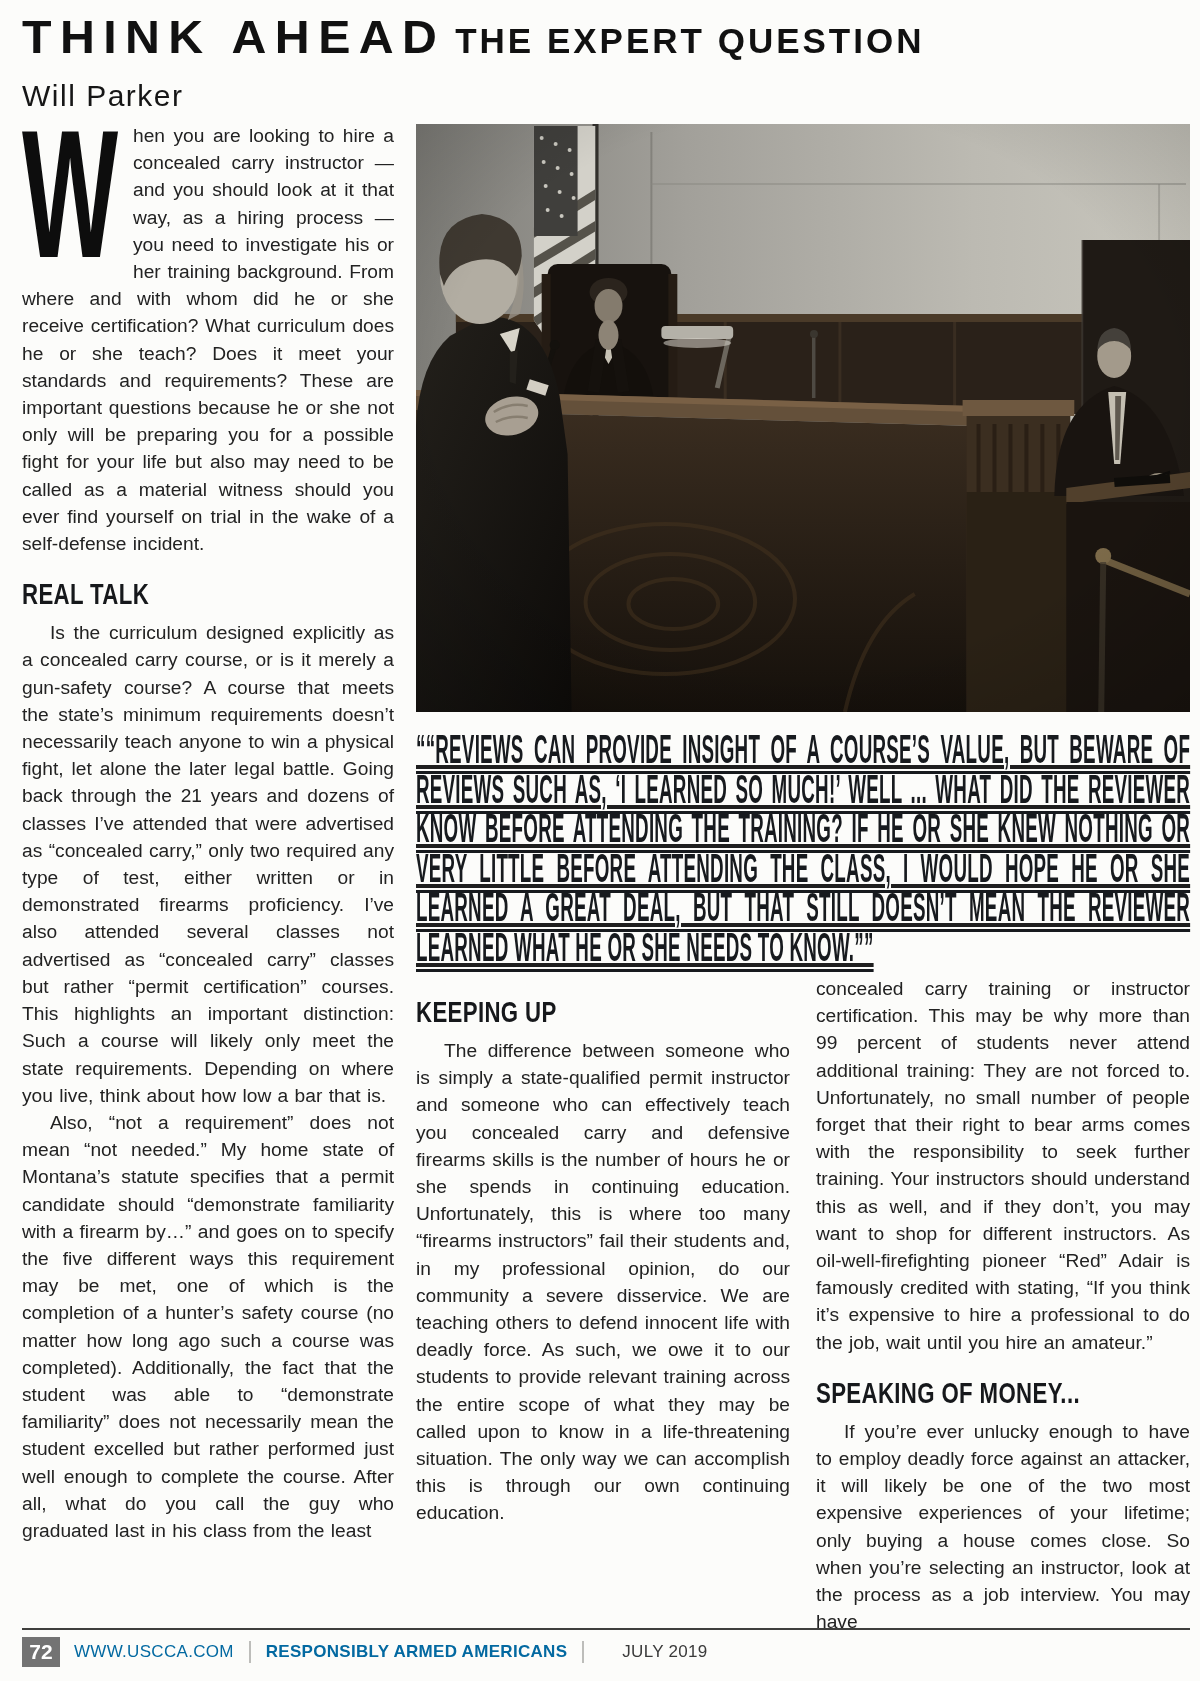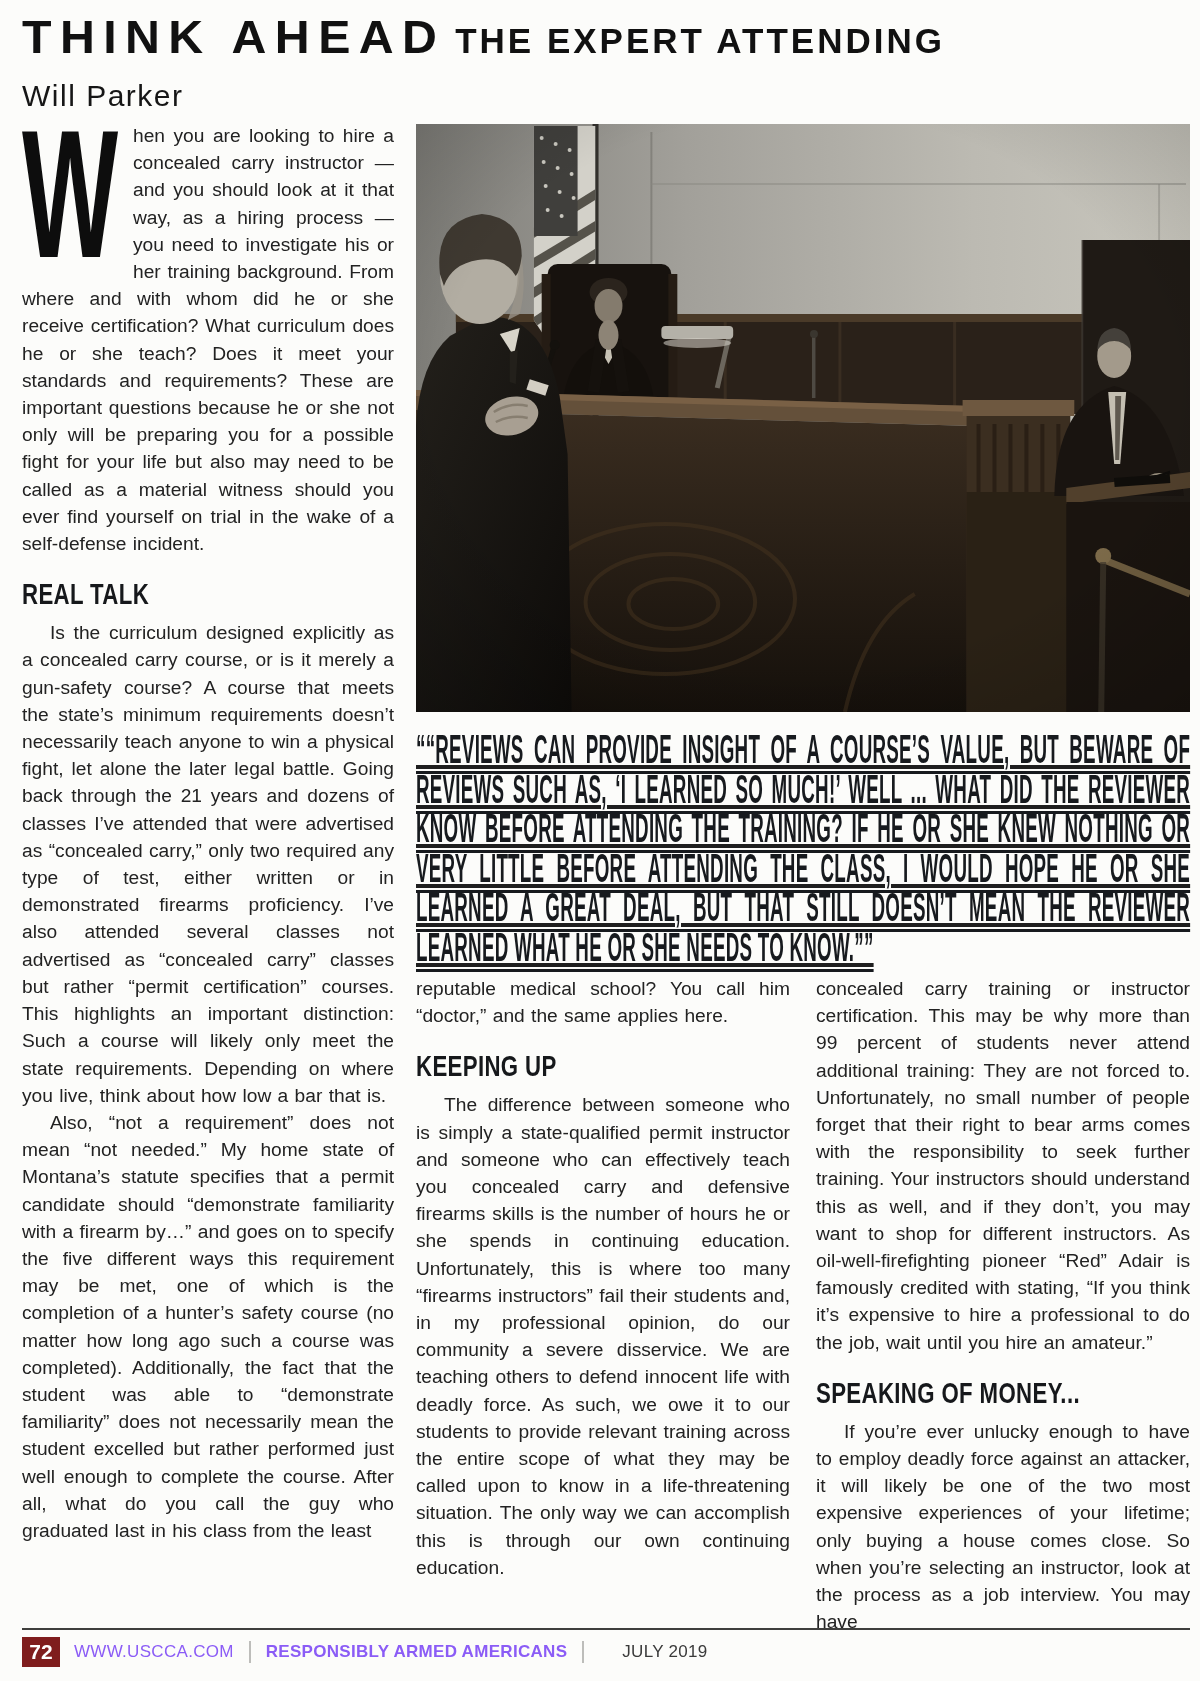--- a/index.html
+++ b/index.html
@@ -59,38 +59,38 @@
     font-size:40px; line-height:39.5px; font-weight:700; color:#171a1e;
     text-align:justify; letter-spacing:0.5px;
     text-decoration:underline; text-decoration-thickness:2.5px; text-underline-offset:8px;
   }
 
   
   .footer { position:absolute; left:22px; right:10px; bottom:0; padding-bottom:14px; }
   .footer-rule { border-top:2px solid #3f3f3d; margin-bottom:7px; }
   .footer-row { display:flex; align-items:center; height:30px; }
   .page-num {
-    width:38px; height:30px; background:#7f1d1d; color:#fff;
+    width:38px; height:30px; background:#737373; color:#fff;
     display:flex; align-items:center; justify-content:center;
     font-size:21px; font-weight:800; letter-spacing:0; margin-right:14px;
   }
-  .f-text { font-size:17px; letter-spacing:0.3px; color:#8b5cf6; white-space:nowrap; }
+  .f-text { font-size:17px; letter-spacing:0.3px; color:#0369a1; white-space:nowrap; }
   .f-tag  { font-weight:700; }
   .f-date { color:#3a3a3a;margin-left:23px; }
   .f-sep { width:2px; height:22px; background:#bdbdba; margin:0 15px; }
 </style>
 </head>
 <body>
 
 <div class="page">
 
   <header>
     <div class="title-row">
       <h1 class="title">THINK AHEAD</h1>
-      <div class="subtitle">THE EXPERT ATTENDING</div>
+      <div class="subtitle">THE EXPERT QUESTION</div>
     </div>
     <div class="byline">Will Parker</div>
   </header>
 
   <main class="content">
 
     <div class="col-left">
       <p class="body-text intro"><span class="dropcap">W</span><span>hen you are looking to hire a concealed carry instructor — and you should look at it that way, as a hiring process — you need to investigate his or her training background. From where and with whom did he or she receive certification? What curriculum does he or she teach? Does it meet your standards and requirements? These are important questions because he or she not only will be preparing you for a possible fight for your life but also may need to be called as a material witness should you ever find yourself on trial in the wake of a self-defense incident.</span></p>
       <h2 class="section-heading">REAL TALK</h2>
       <p class="body-text indent">Is the curriculum designed explicitly as a concealed carry course, or is it merely a gun-safety course? A course that meets the state’s minimum requirements doesn’t necessarily teach anyone to win a physical fight, let alone the later legal battle. Going back through the 21 years and dozens of classes I’ve attended that were advertised as “concealed carry,” only two required any type of test, either written or in demonstrated firearms proficiency. I’ve also attended several classes not advertised as “concealed carry” classes but rather “permit certification” courses. This highlights an important distinction: Such a course will likely only meet the state requirements. Depending on where you live, think about how low a bar that is.</p>
@@ -263,21 +263,20 @@
           <rect width="776" height="588" fill="url(#vig)"></rect>
         </svg>
       </div>
 
       <div class="pull-quote-wrap">
         <div class="pull-quote">““REVIEWS CAN PROVIDE INSIGHT OF A COURSE’S VALUE, BUT BEWARE OF REVIEWS SUCH AS, ‘I LEARNED SO MUCH!’ WELL ... WHAT DID THE REVIEWER KNOW BEFORE ATTENDING THE TRAINING? IF HE OR SHE KNEW NOTHING OR VERY LITTLE BEFORE ATTENDING THE CLASS, I WOULD HOPE HE OR SHE LEARNED A GREAT DEAL, BUT THAT STILL DOESN’T MEAN THE REVIEWER LEARNED WHAT HE OR SHE NEEDS TO KNOW.””</div>
       </div>
 
       <div class="two-cols">
         <div class="col">
-          <p class="body-text">reputable medical school? You call him “doctor,” and the same applies here.</p>
           <h2 class="section-heading">KEEPING UP</h2>
           <p class="body-text indent">The difference between someone who is simply a state-qualified permit instructor and someone who can effectively teach you concealed carry and defensive firearms skills is the number of hours he or she spends in continuing education. Unfortunately, this is where too many “firearms instructors” fail their students and, in my professional opinion, do our community a severe disservice. We are teaching others to defend innocent life with deadly force. As such, we owe it to our students to provide relevant training across the entire scope of what they may be called upon to know in a life-threatening situation. The only way we can accomplish this is through our own continuing education.</p>
         </div>
         <div class="col">
           <p class="body-text">concealed carry training or instructor certification. This may be why more than 99 percent of students never attend additional training: They are not forced to. Unfortunately, no small number of people forget that their right to bear arms comes with the responsibility to seek further training. Your instructors should understand this as well, and if they don’t, you may want to shop for different instructors. As oil-well-firefighting pioneer “Red” Adair is famously credited with stating, “If you think it’s expensive to hire a professional to do the job, wait until you hire an amateur.”</p>
           <h2 class="section-heading">SPEAKING OF MONEY...</h2>
           <p class="body-text indent">If you’re ever unlucky enough to have to employ deadly force against an attacker, it will likely be one of the two most expensive experiences of your lifetime; only buying a house comes close. So when you’re selecting an instructor, look at the process as a job interview. You may have</p>
         </div>
       </div>
 

